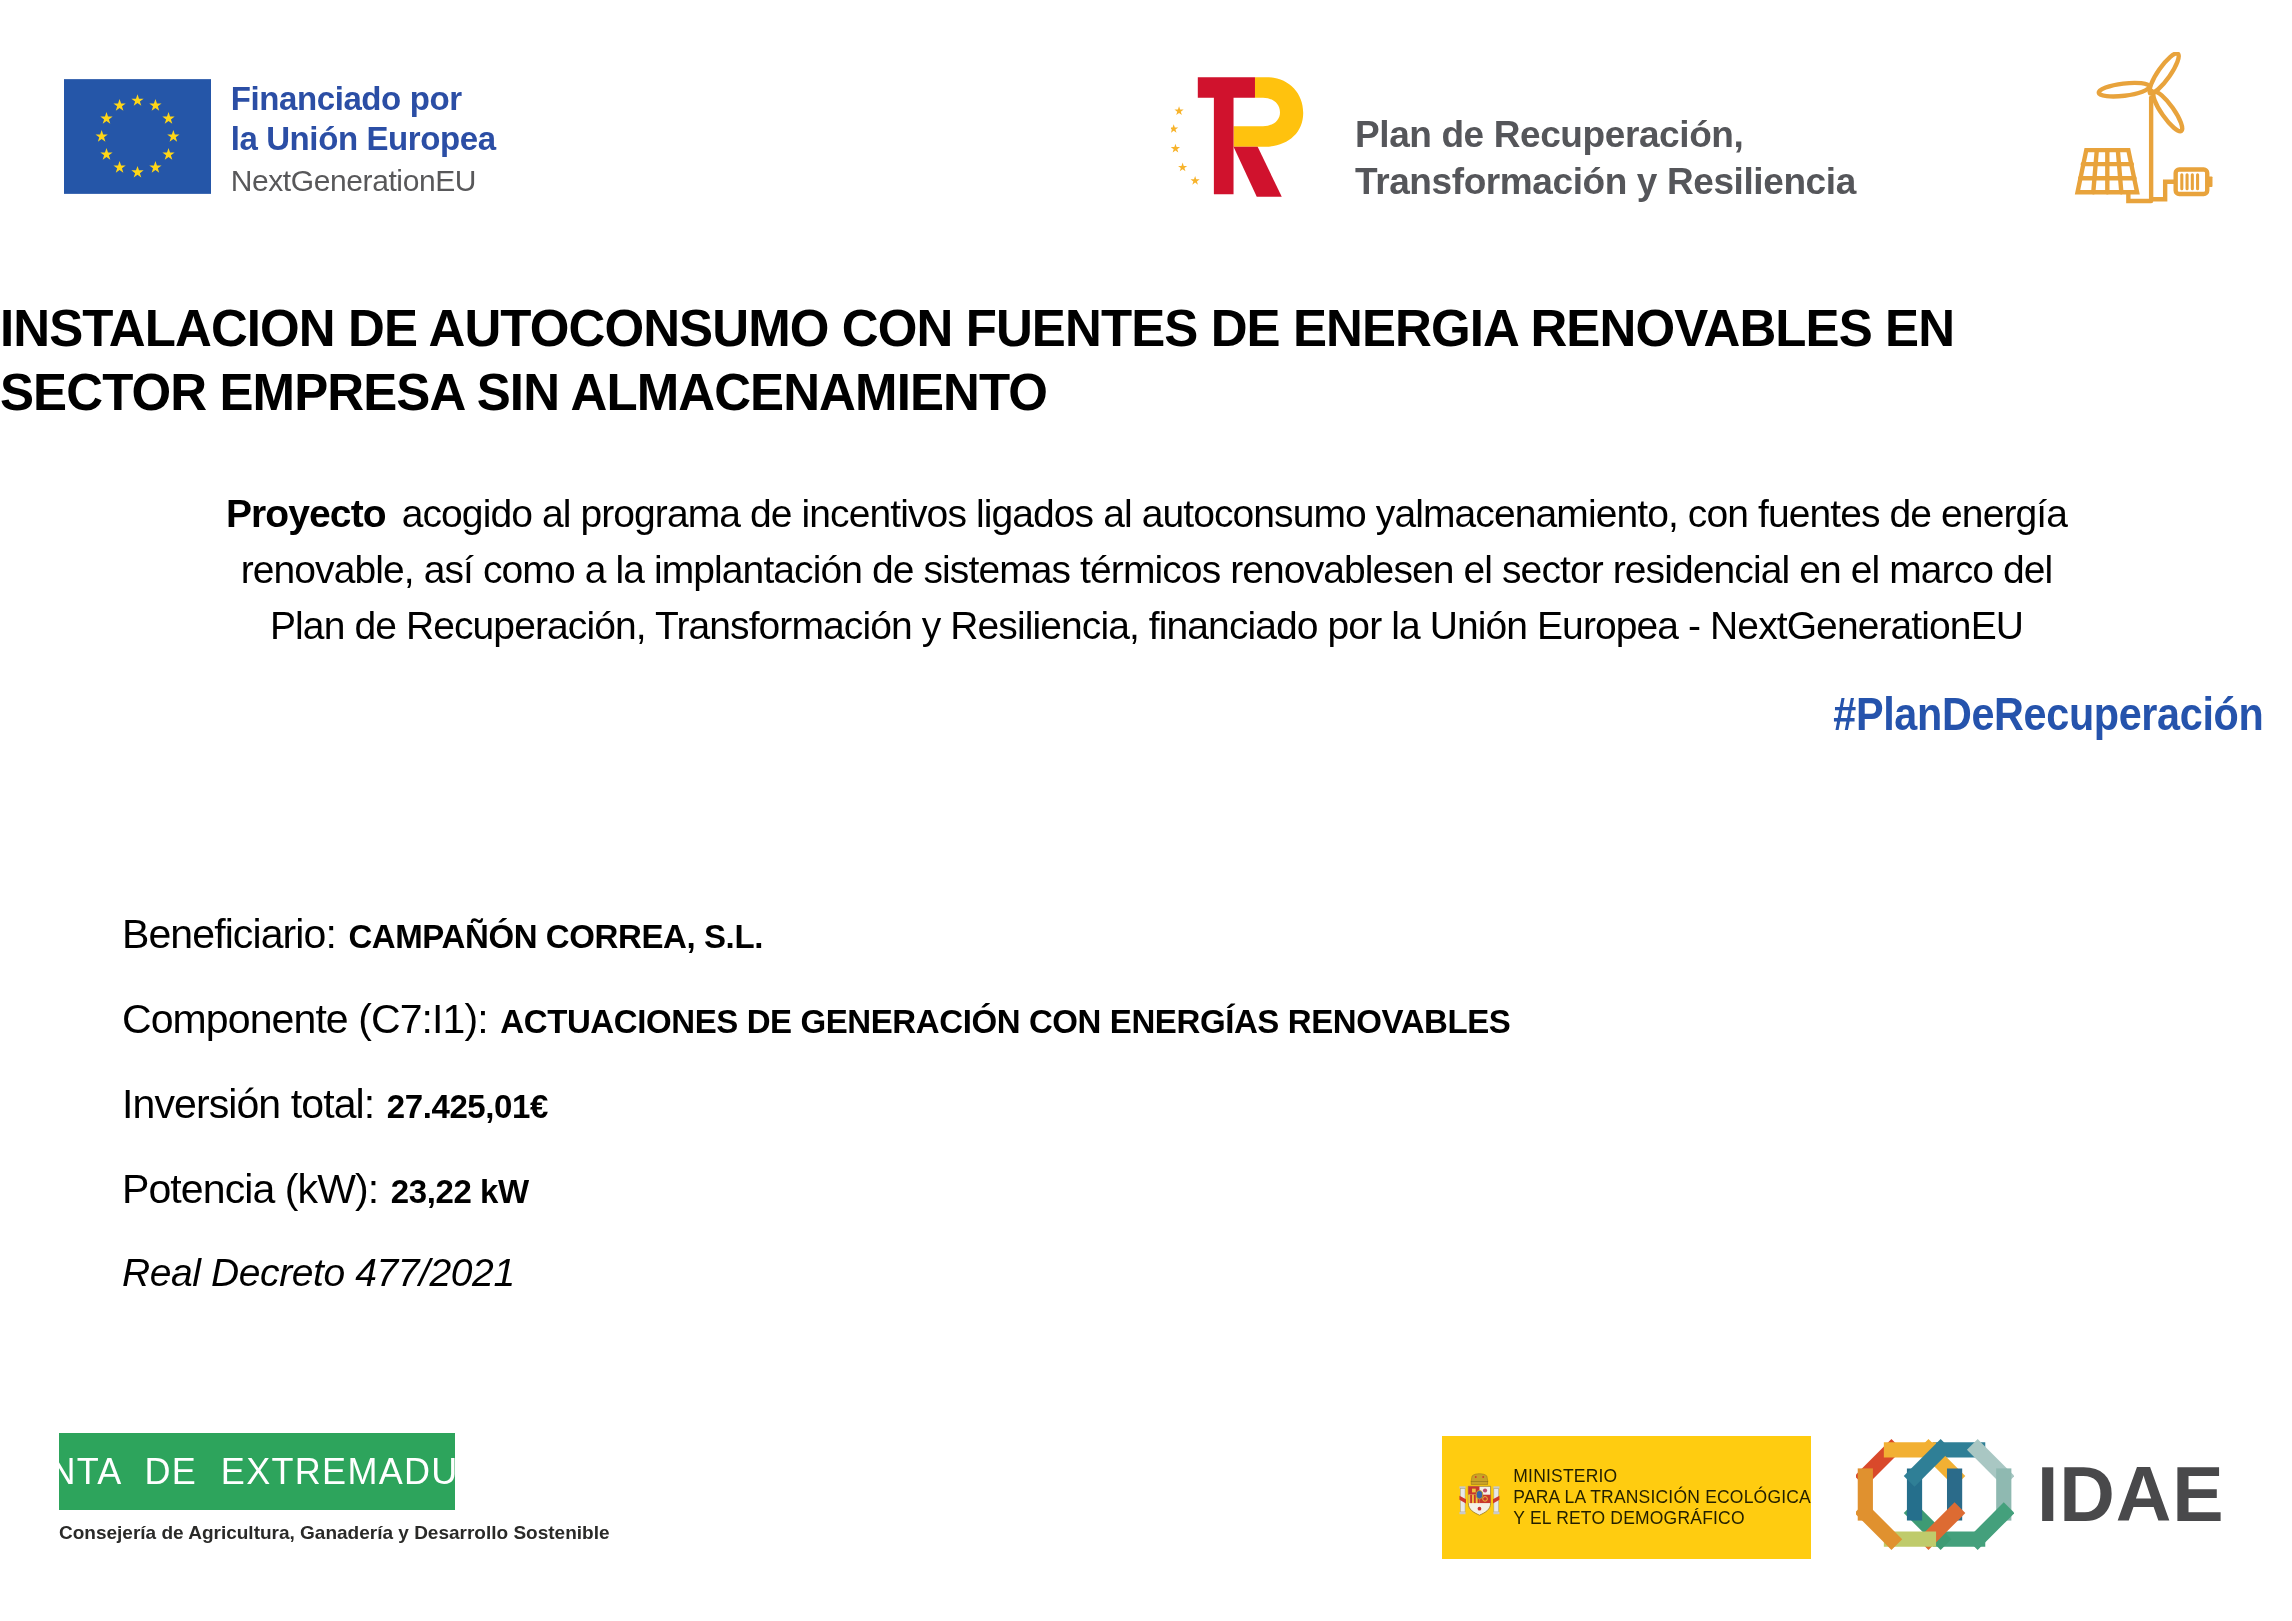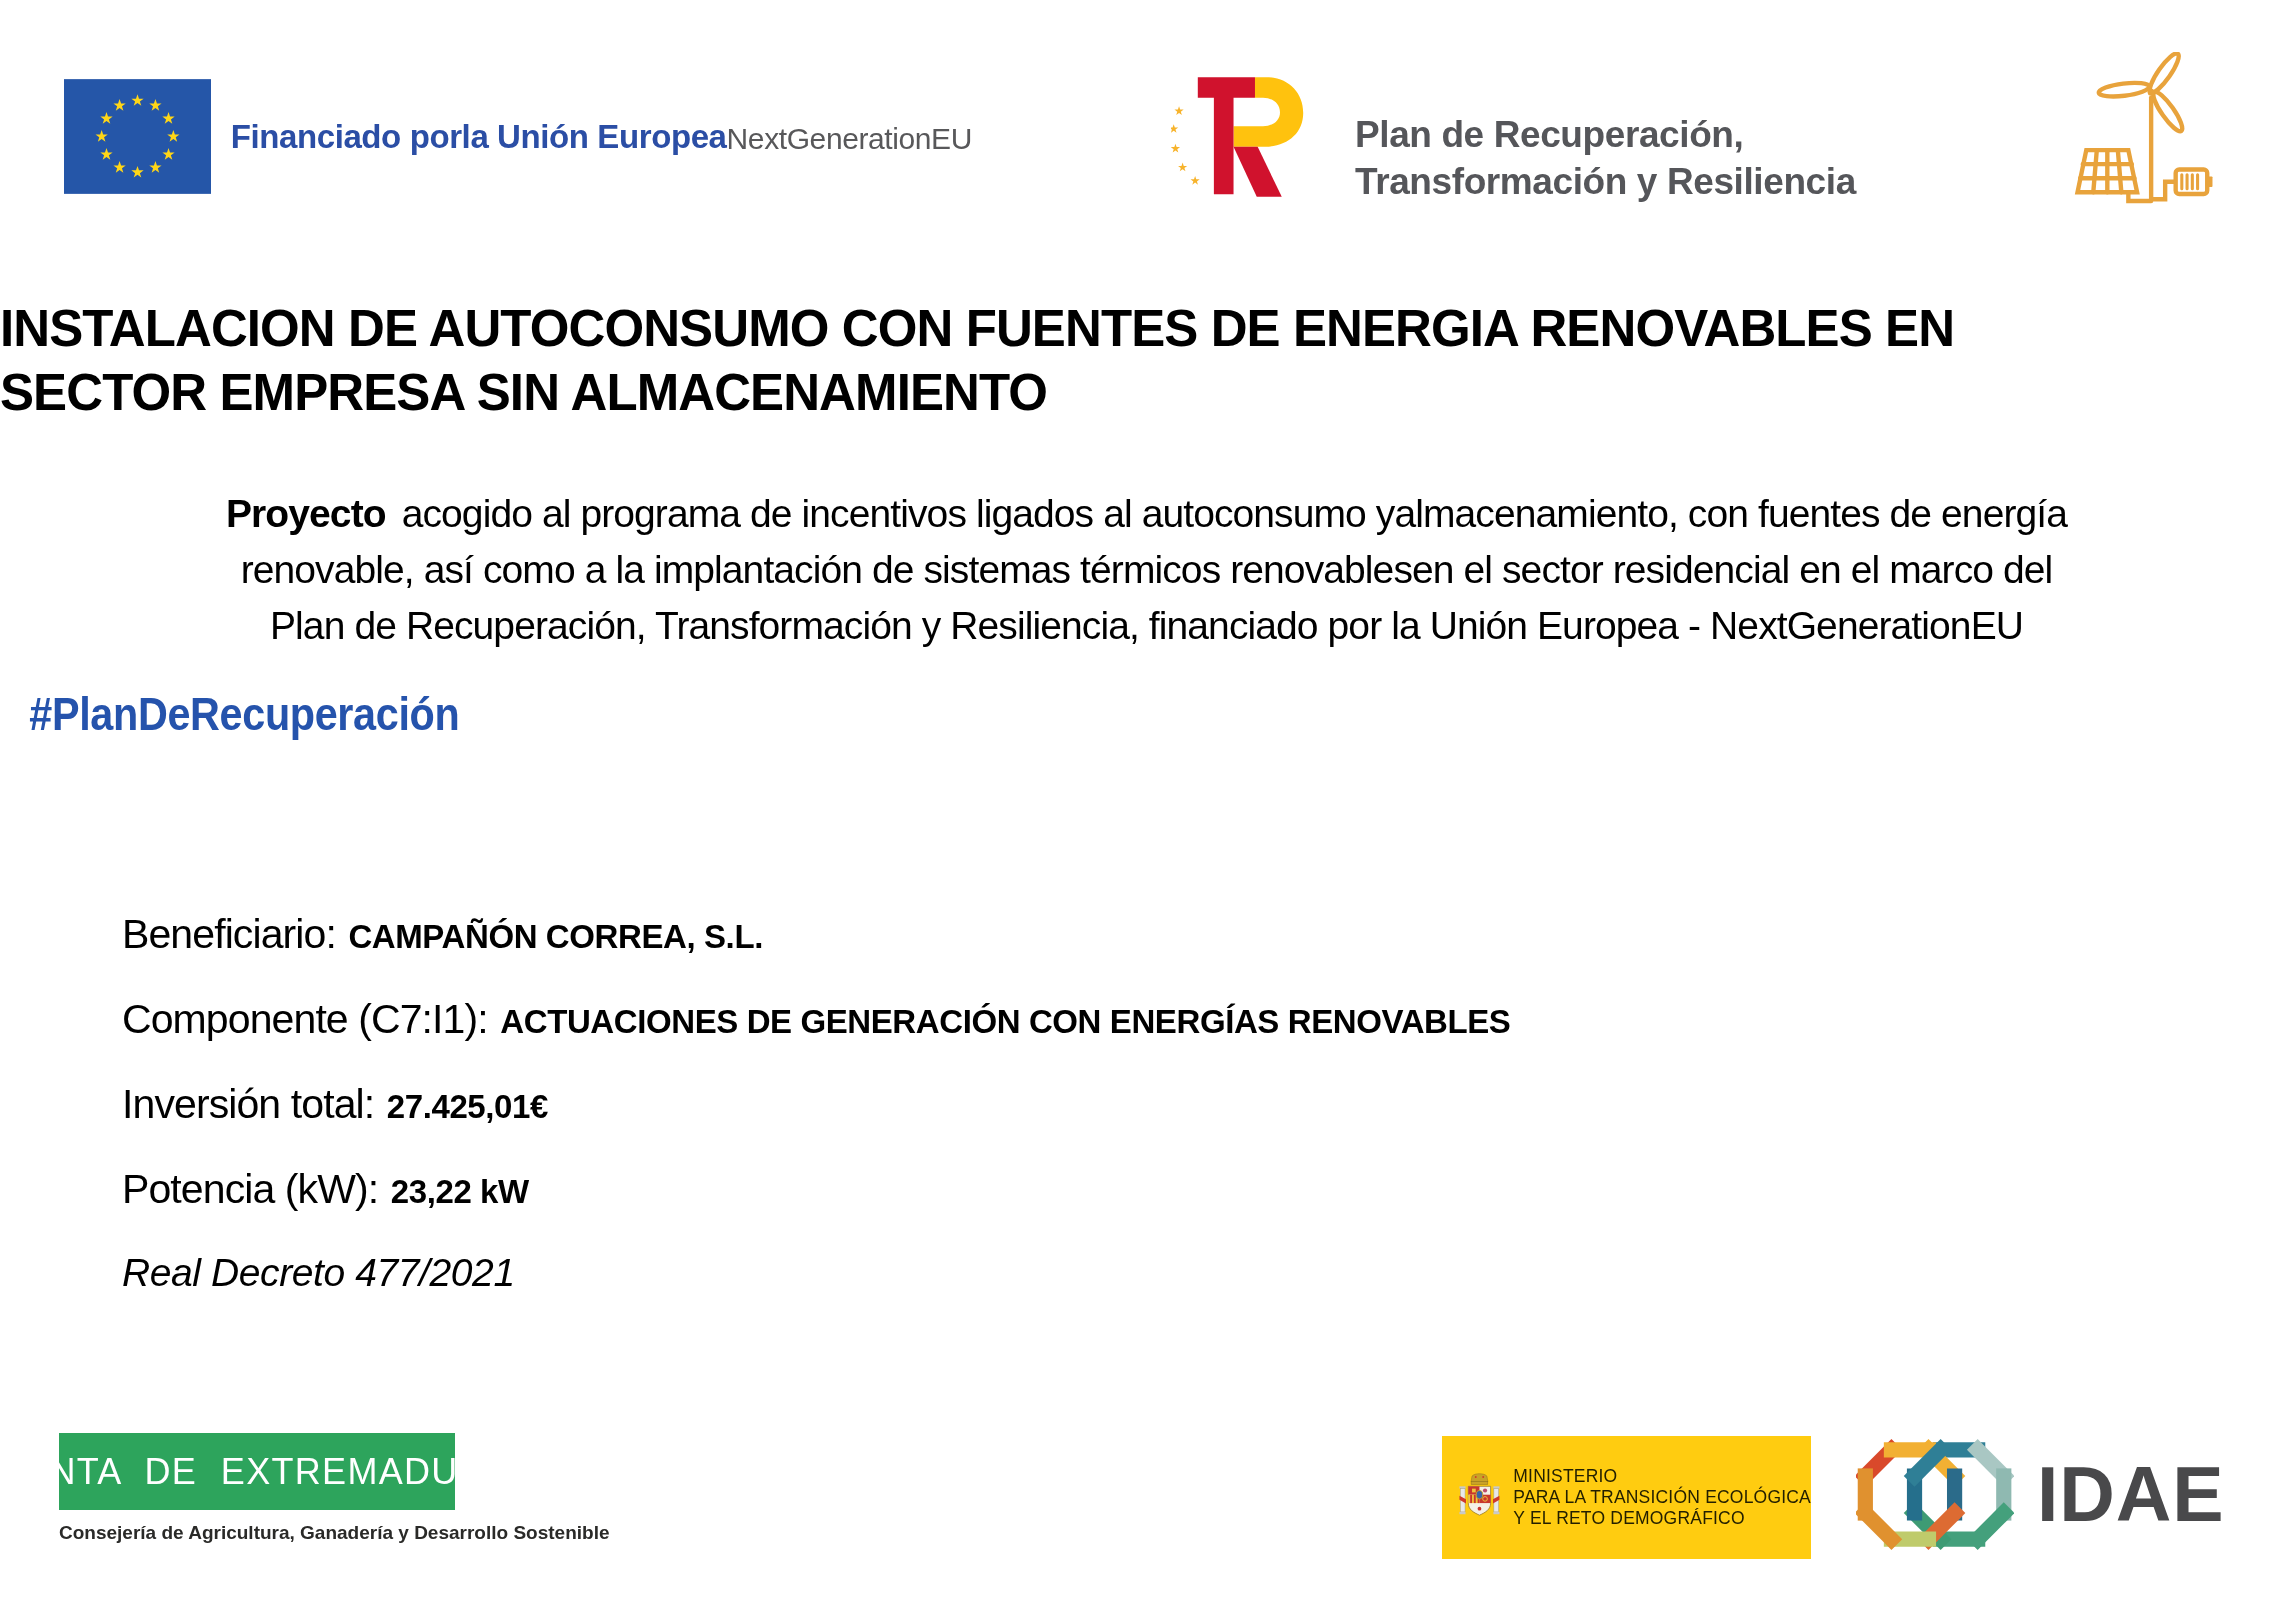--- a/index.html
+++ b/index.html
@@ -2,33 +2,33 @@
 <html style="font-size:14.3px"><head>
 <meta charset="utf-8">
 <style>
   html,body{margin:0;padding:0;background:#ffffff;}
   .page{
     position:relative;width:2293px;height:1622px;background:#ffffff;
     font-family:"Liberation Sans", sans-serif;color:#000;overflow:hidden;
   }
   
   .eu-block{position:absolute;left:64px;top:79px;display:flex;gap:19.7px;}
-  .eu-text{display:flex;flex-direction:row;align-items:center;}
+  .eu-text{display:flex;flex-direction:column;}
   .eu-title{font-size:33px;font-weight:bold;color:#2B4EA5;line-height:40px;letter-spacing:-0.4px;}
   .eu-sub{font-size:30px;color:#58585A;margin-top:4.5px;letter-spacing:-0.4px;}
   .prtr-block{position:absolute;left:1171px;top:77px;display:flex;gap:50px;}
   .prtr-text{margin-top:34px;font-size:37px;font-weight:bold;color:#55565A;line-height:47px;letter-spacing:-0.4px;}
   .energy-icon{position:absolute;left:2074px;top:52px;}
   
   .title{position:absolute;left:0;right:0;top:297px;text-align:left;
          font-size:51px;font-weight:bold;line-height:64px;letter-spacing:-0.9px;white-space:nowrap;}
   .description{position:absolute;left:0;right:0;top:486px;text-align:center;
          font-size:39px;line-height:56px;letter-spacing:-0.9px;white-space:nowrap;}
   .description .lead{font-weight:bold;margin-right:16px;}
-  .hashtag{position:absolute;left:0;right:0;top:686px;text-align:left;}
+  .hashtag{position:absolute;left:0;right:0;top:686px;text-align:right;}
   .hashtag span{display:inline-block;transform:scaleX(0.88);font-size:47px;font-weight:bold;color:#2553AC;letter-spacing:-0.4px;}
   .fields{position:absolute;left:122px;top:902px;margin-top:9px;}
   .field-row{display:flex;align-items:baseline;gap:12.5px;height:41px;margin-bottom:44px;}
   .field-label{font-size:41px;letter-spacing:-0.9px;white-space:nowrap;}
   .field-value{font-size:33px;font-weight:bold;letter-spacing:-0.4px;white-space:nowrap;}
   .decree{font-style:italic;font-size:39px;letter-spacing:-0.4px;margin-top:13.4px;}
   
   .junta{position:absolute;left:59px;top:1433px;width:396px;}
   .junta-banner{height:77px;background:#2DA45C;color:#fff;display:flex;align-items:center;justify-content:center;
                 font-size:36px;letter-spacing:1.3px;word-spacing:12.5px;white-space:nowrap;}

